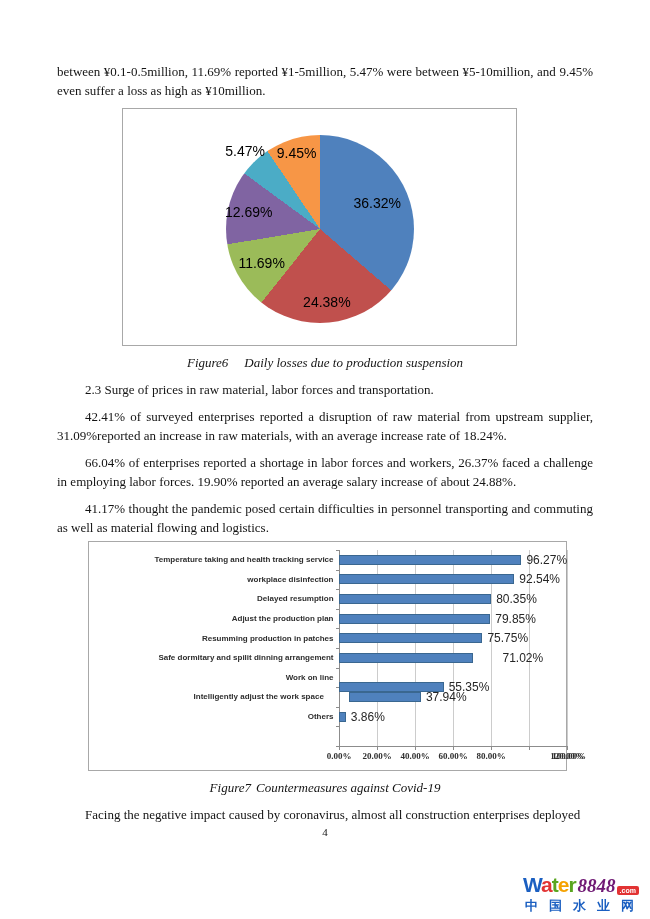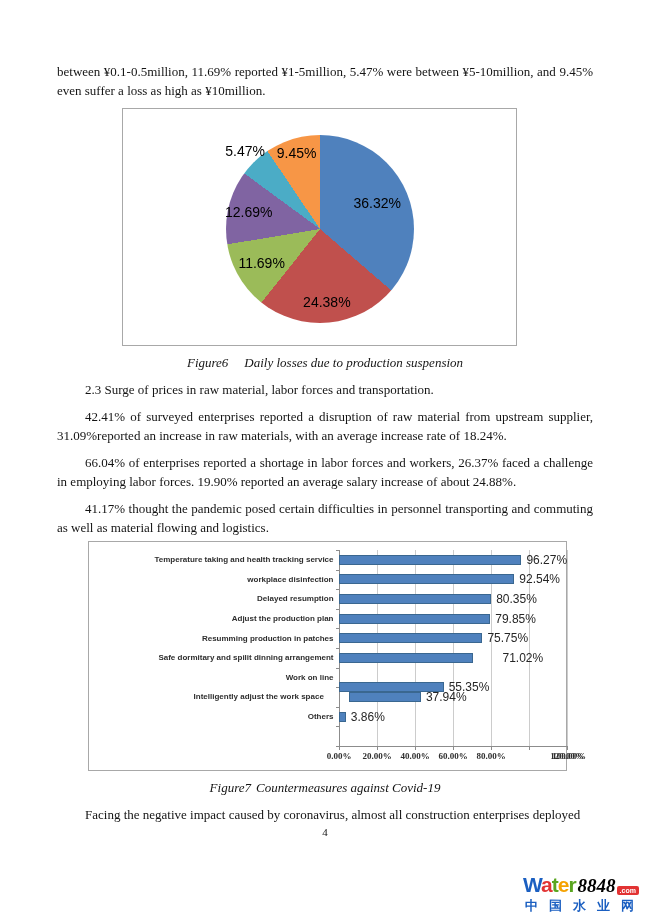--- a/index.html
+++ b/index.html
@@ -186,19 +186,19 @@
 
   <p class="caption"><span>Figure7</span><span class="cap-gap-sm">Countermeasures against Covid-19</span></p>
 
   <p class="para indent">Facing the negative impact caused by coronavirus, almost all construction enterprises deployed</p>
 
   <div class="page-number">4</div>
 
   <div class="logo">
     <div class="logo-top">
       <span class="logo-word" id="logo-word"><span style="color: rgb(27, 95, 193);">W</span><span style="color: rgb(226, 51, 51);">a</span><span style="color: rgb(90, 165, 32);">t</span><span style="color: rgb(245, 162, 1);">e</span><span style="color: rgb(90, 165, 32);">r</span></span>
-        <span class="logo-8848" id="logo-8848" style="color: #000000;">8848</span>
+        <span class="logo-8848" id="logo-8848" style="color: #701a75;">8848</span>
         <span class="logo-com" id="logo-com" style="background: rgb(226, 51, 51);">.com</span>
     </div>
     <div class="logo-tagline" id="logo-tagline" style="color: rgb(27, 95, 193);">中国水业网</div>
   </div>
 
 </div>
 
 </body></html>

